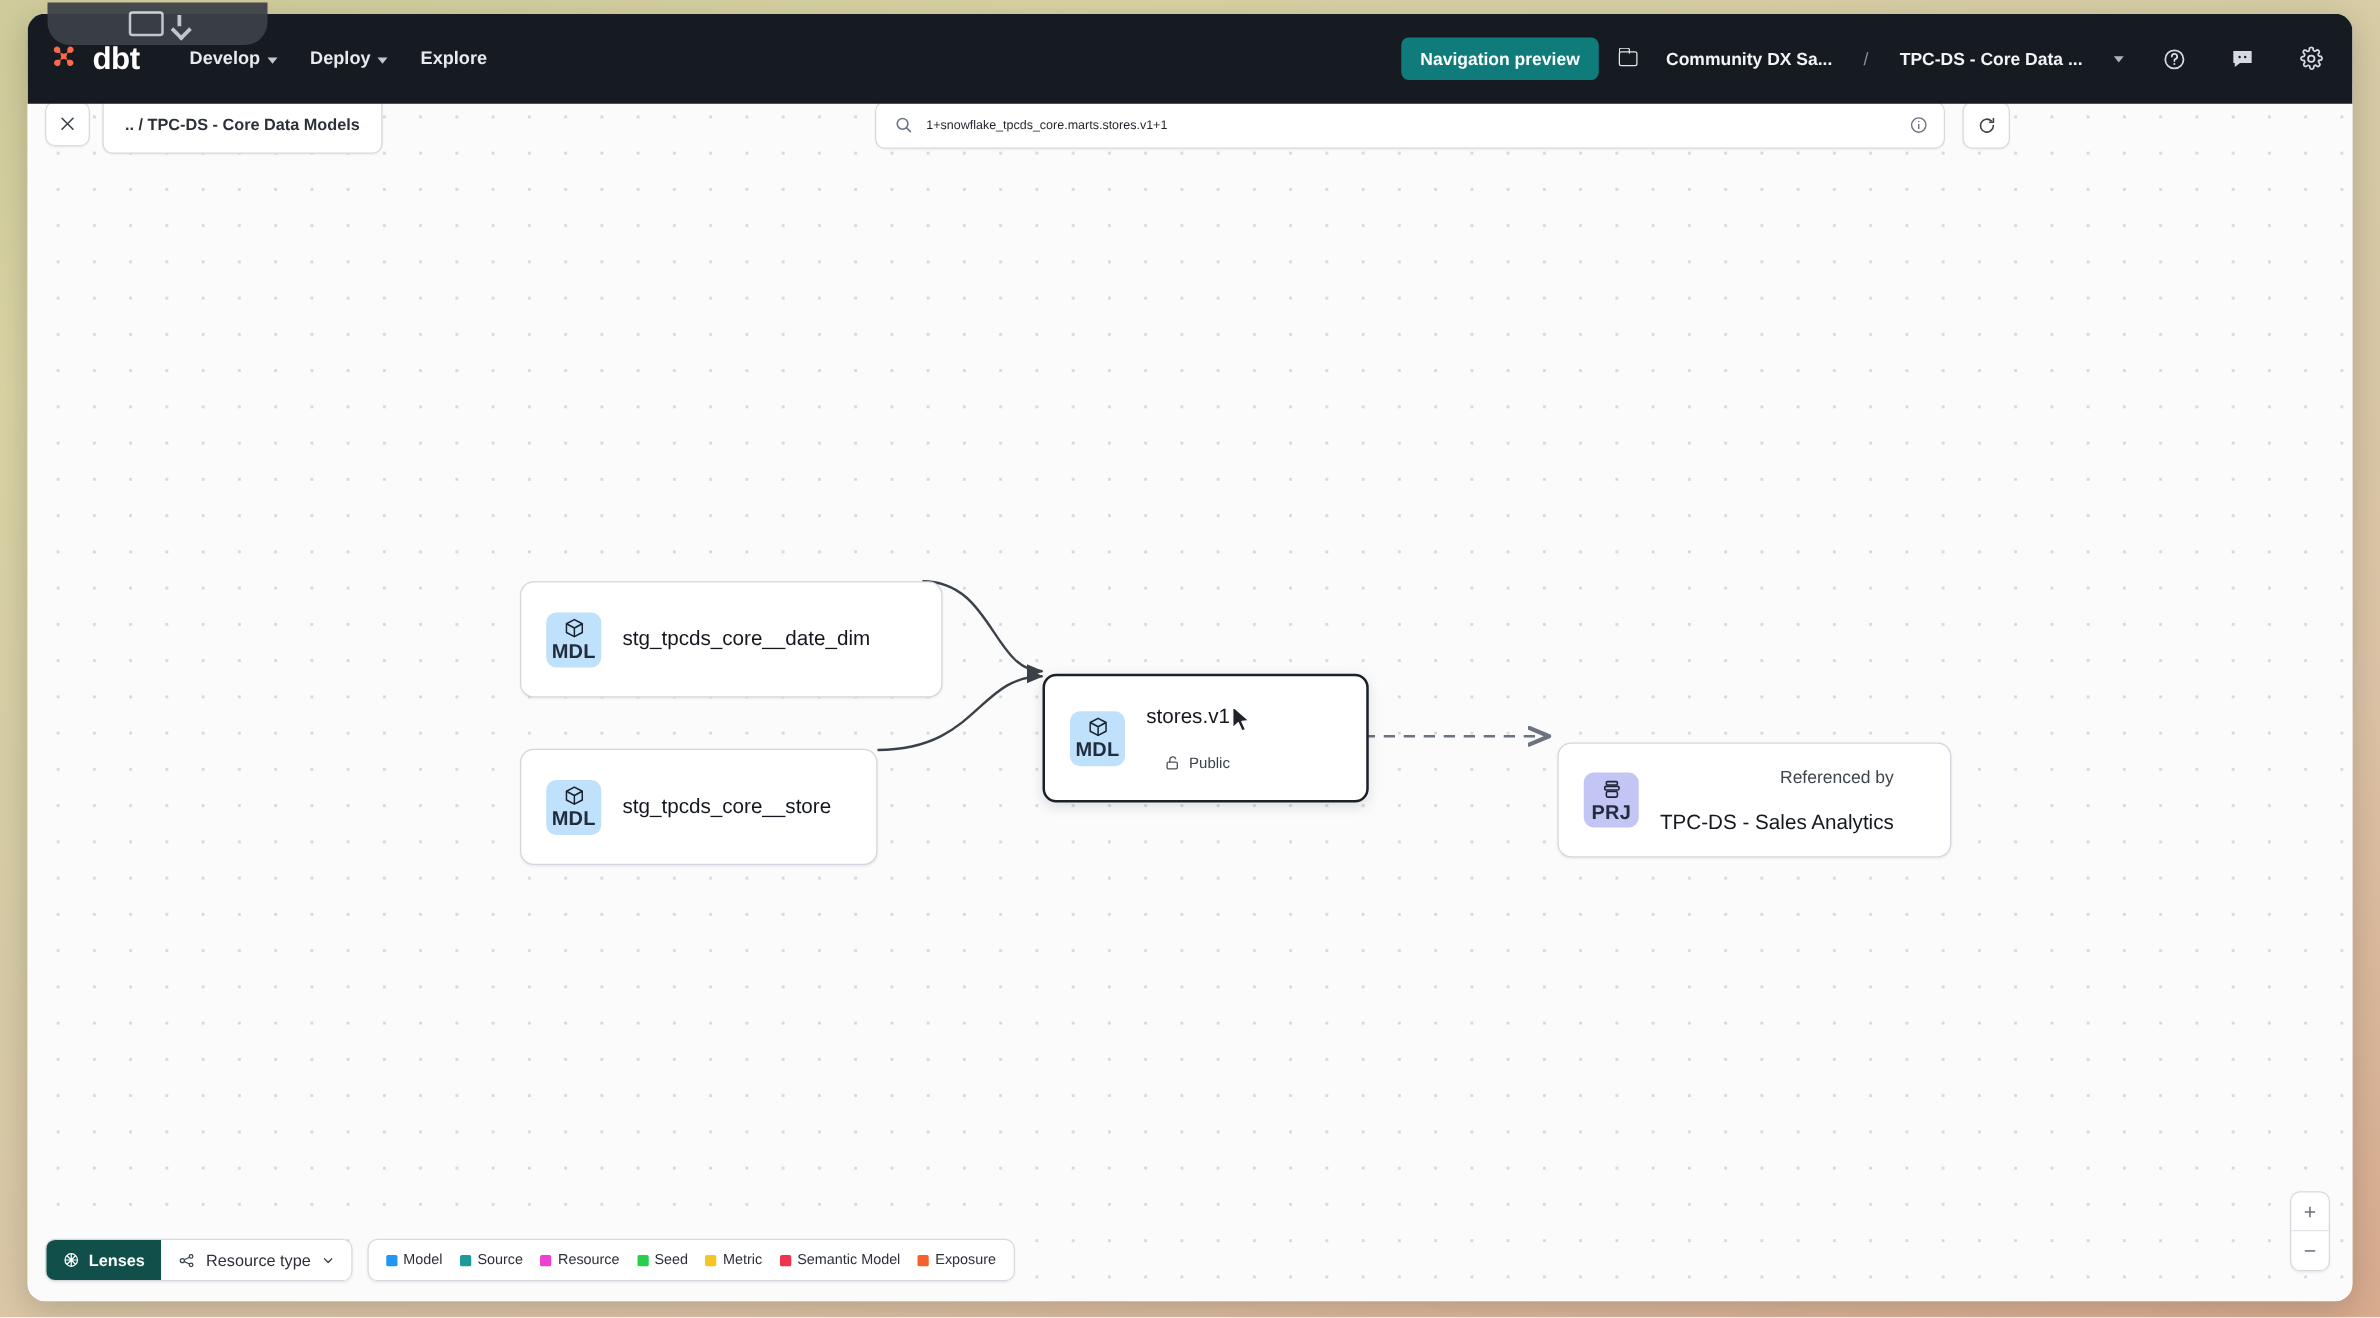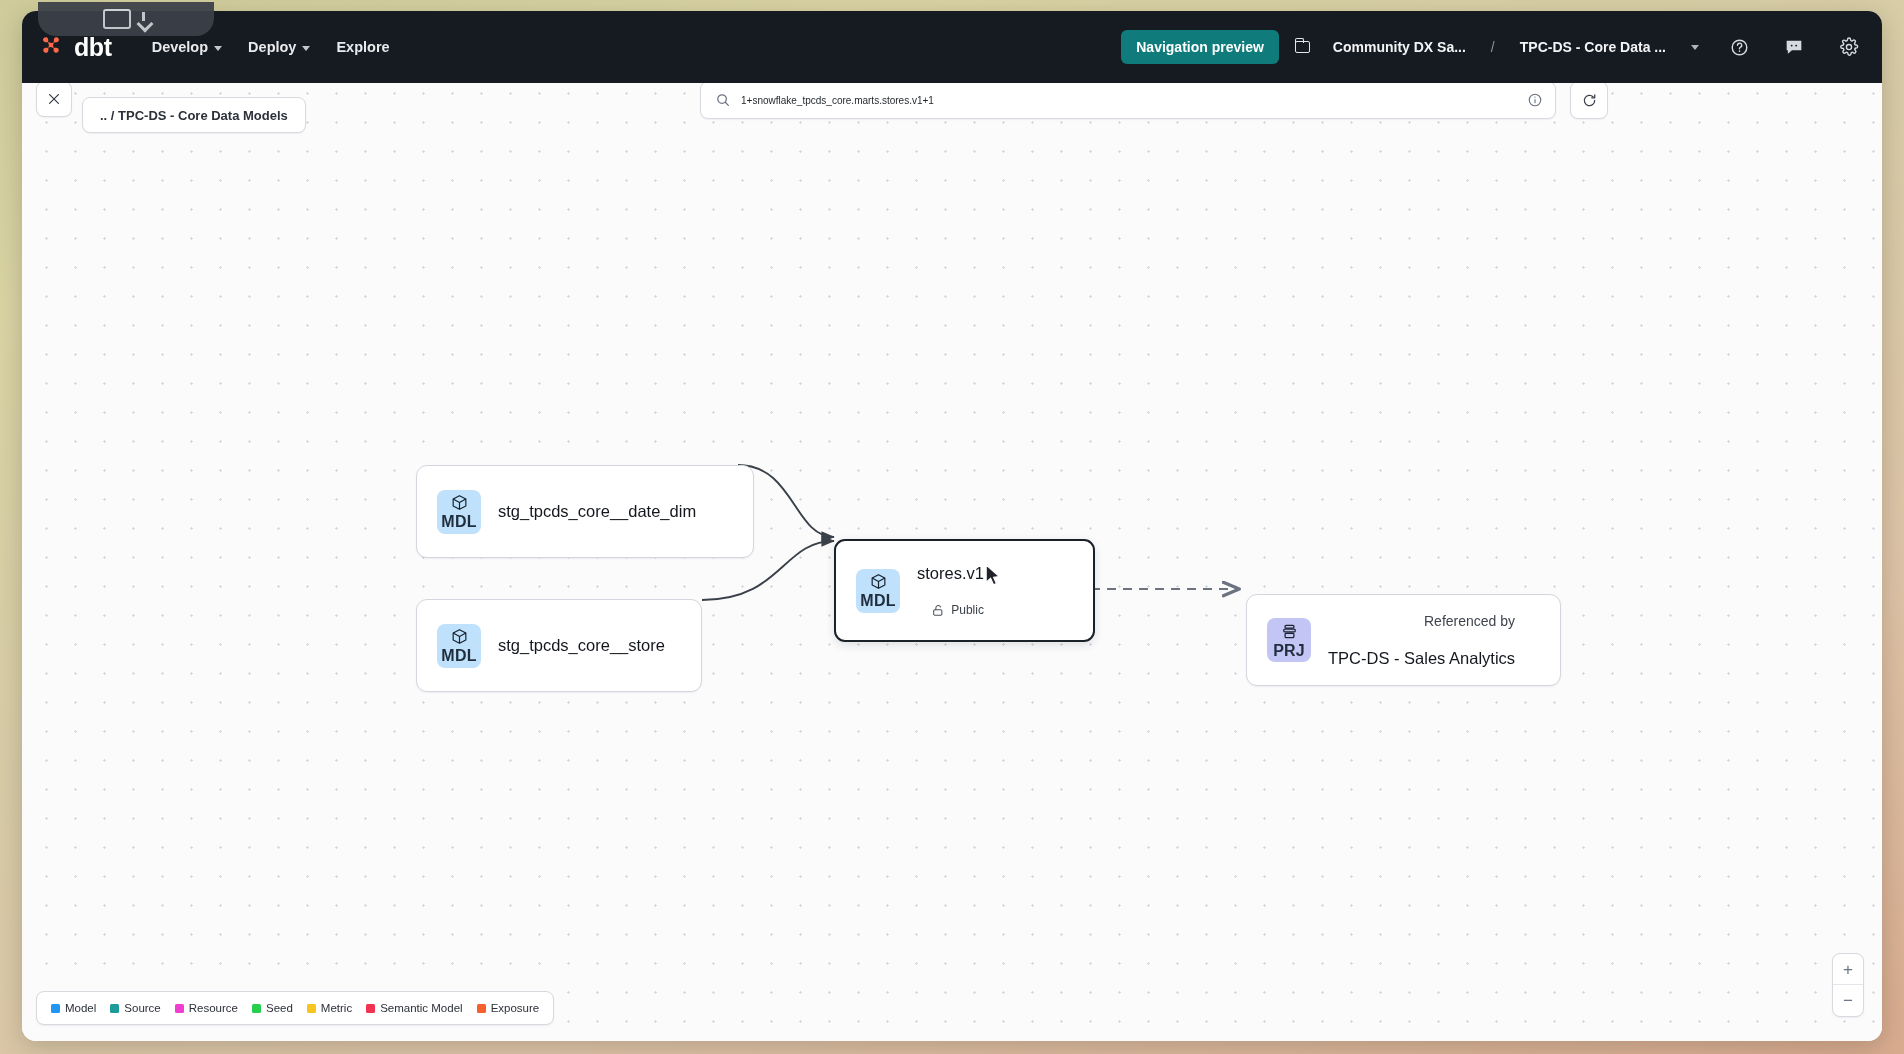--- a/index.html
+++ b/index.html
@@ -133,21 +133,21 @@
 
   
   #toolbar { position: absolute; left: 0; top: 0; width: 1860px; height: 76px; z-index: 20; }
   .tb-btn {
     position: absolute; background: #ffffff; border: 1px solid #d6d9de; border-radius: 8px;
     display: flex; align-items: center; justify-content: center; cursor: pointer;
     box-shadow: 0 1px 1.5px rgba(16,24,40,.05);
   }
   #close-btn { left: 14px; top: 14px; width: 36px; height: 36px; }
   #breadcrumb-chip {
-    left: 60px; top: 30px; height: 36px; padding: 0 17px;
+    left: 60px; top: 8px; height: 48px; padding: 0 17px;
     font-size: 13px; color: #2c3038; font-weight: 600; white-space: nowrap;
   }
   #search-box {
     position: absolute; left: 678px; top: 14px; width: 856px; height: 38px;
     background: #ffffff; border: 1px solid #d6d9de; border-radius: 8px;
     display: flex; align-items: center; padding: 0 12px 0 14px; gap: 10px;
     box-shadow: 0 1px 1.5px rgba(16,24,40,.05);
   }
   #search-value {
     flex: 1 1 auto; font-size: 10px; color: #1f2329; border: none; outline: none;
@@ -385,20 +385,41 @@
         <div id="refresh-btn" class="tb-btn">
           <svg width="17" height="17" viewBox="0 0 24 24" fill="none" stroke="#3b4149" stroke-width="1.8">
             <path d="M19.3 12a7.3 7.3 0 1 1-2.3-5.3" stroke-linecap="round"></path>
             <path d="M19.4 3.9v4.3h-4.3" stroke-linecap="round" stroke-linejoin="round"></path>
           </svg>
         </div>
       </div>
 
       <div id="bottombar">
 
+        <div id="lenses-group">
+          <div id="lenses-btn">
+            <svg width="14" height="14" viewBox="0 0 24 24" fill="none" stroke="#ffffff" stroke-width="1.7">
+              <circle cx="12" cy="12" r="8.6"></circle>
+              <path d="M12 3.4v17.2M3.4 12h17.2M5.9 5.9l12.2 12.2M18.1 5.9 5.9 18.1"></path>
+            </svg>
+            <span>Lenses</span>
+          </div>
+          <div id="resource-type-btn">
+            <svg width="15" height="15" viewBox="0 0 24 24" fill="none" stroke="#3b4149" stroke-width="1.6">
+              <circle cx="6.2" cy="12" r="2.6"></circle>
+              <circle cx="17.4" cy="6.6" r="2.3"></circle>
+              <circle cx="17.4" cy="17.4" r="2.3"></circle>
+              <path d="M8.6 10.8 15.2 7.6M8.6 13.2l6.6 3.2"></path>
+            </svg>
+            <span>Resource type</span>
+            <svg width="11" height="11" viewBox="0 0 24 24" fill="none" stroke="#3b4149" stroke-width="2.2">
+              <path d="M5.6 8.8 12 15.2l6.4-6.4" stroke-linecap="round" stroke-linejoin="round"></path>
+            </svg>
+          </div>
+        </div>
 
         <div id="legend">
           <span class="legend-item">
             <i class="legend-swatch" style="background:#2196f3"></i>
             <span>Model</span>
           </span>
           <span class="legend-item">
             <i class="legend-swatch" style="background:#1d9a9a"></i>
             <span>Source</span>
           </span>

